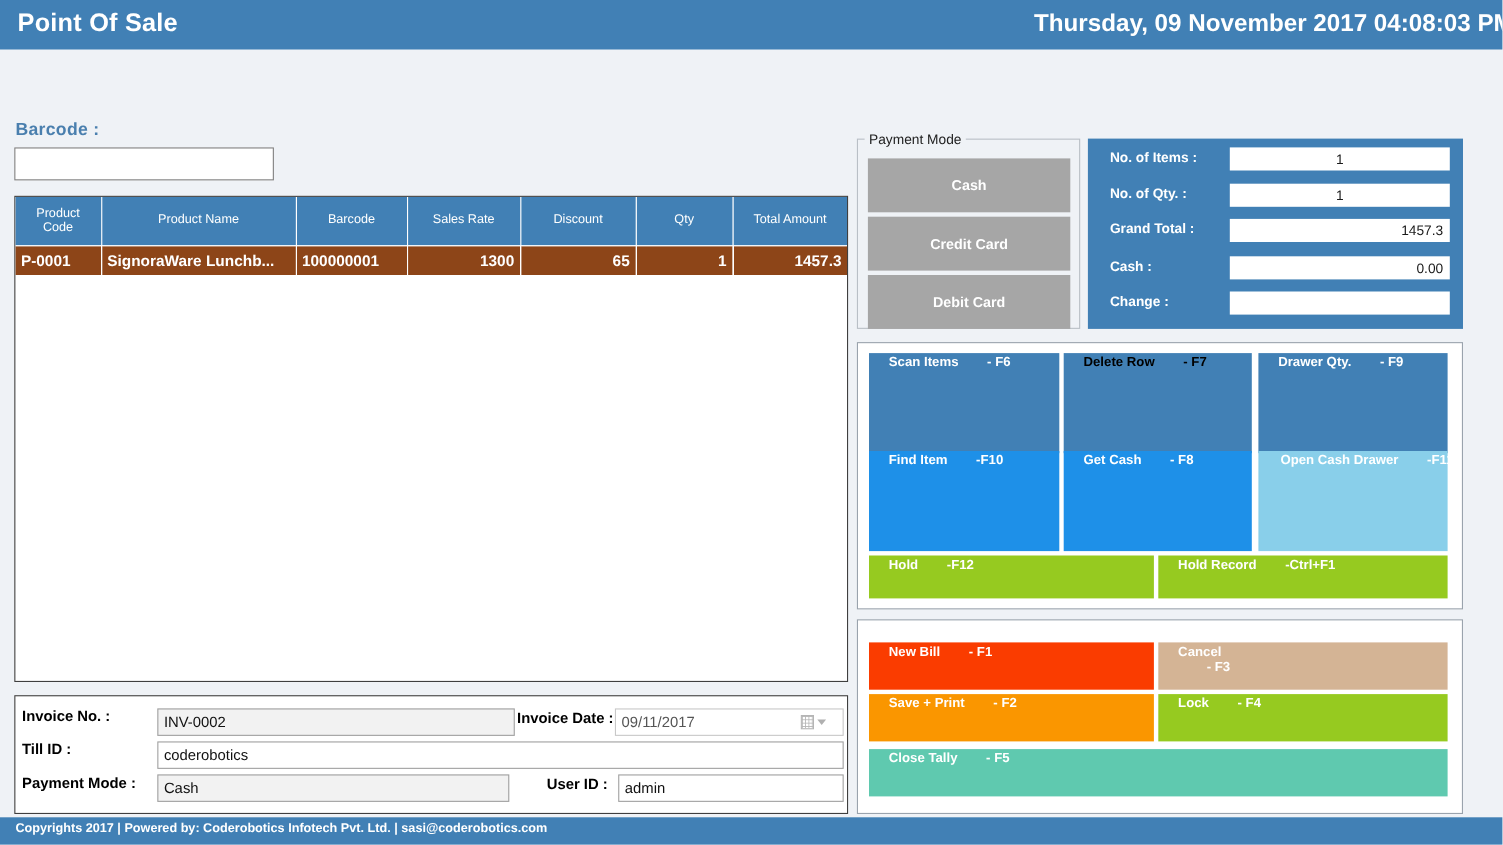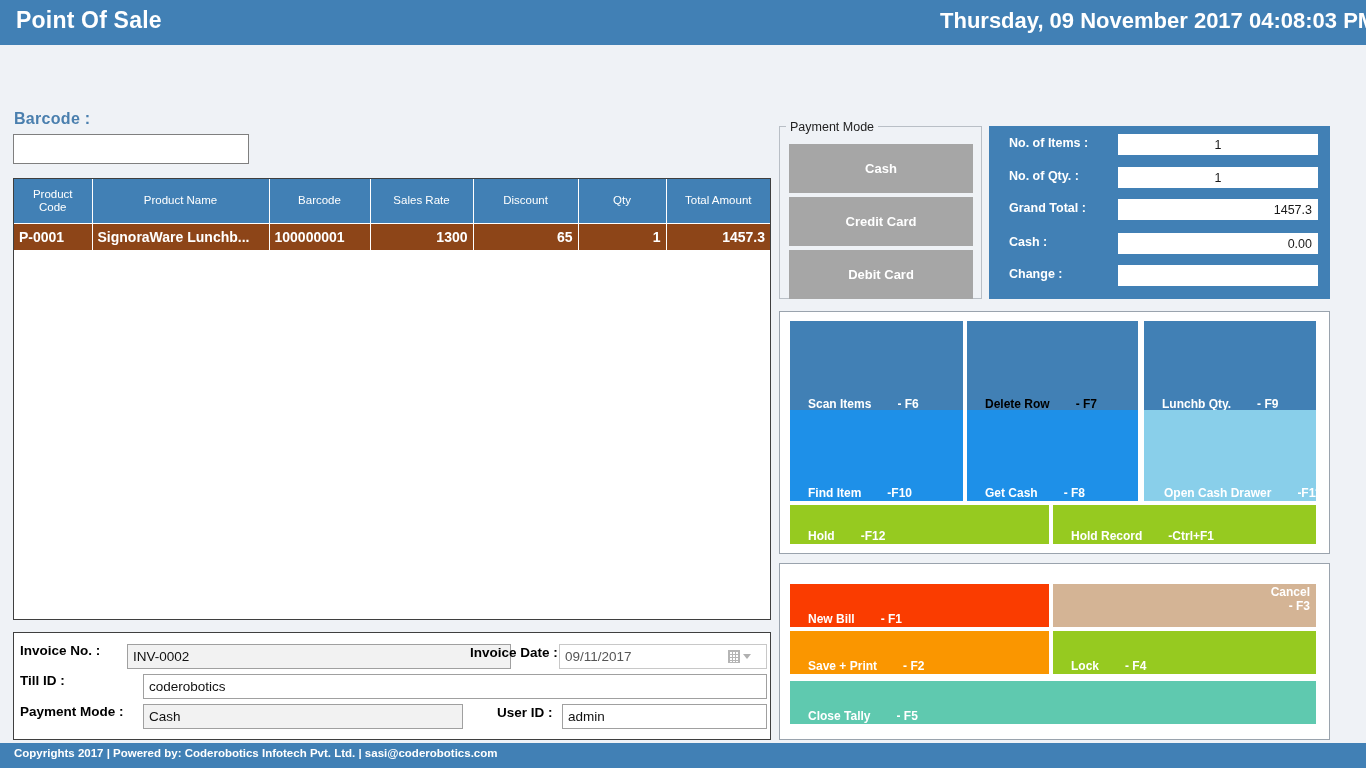--- a/index.html
+++ b/index.html
@@ -142,21 +142,21 @@
     font-size: 13.5px;
     color: #111111;
     padding: 0 5px;
     box-sizing: border-box;
     height: 25px;
     outline: none;
   }
   .fld-input.plain { background: #ffffff; }
 
   .lbl-invno   { left: 20px;  top: 643px; }
-  .inp-invno   { left: 127px; top: 644px; width: 384px; }
+  .inp-invno   { left: 143px; top: 644px; width: 325px; }
   .lbl-invdate { left: 470px; top: 645px; }
   .inp-invdate-wrap {
     position: absolute;
     left: 559px; top: 644px;
     width: 208px; height: 25px;
     border: 1px solid #c8c8c8;
     background: #ffffff;
     box-sizing: border-box;
   }
   .inp-invdate {
@@ -298,21 +298,21 @@
     position: absolute;
     border: none;
     font-family: "Liberation Sans", sans-serif;
     font-size: 12px;
     font-weight: bold;
     color: #ffffff;
     text-align: left;
     cursor: pointer;
     box-sizing: border-box;
     display: flex;
-    align-items: flex-end;
+    align-items: flex-start;
     padding-left: 18px;
     white-space: nowrap;
   }
   .bigbtn .key {
     margin-left: 26px;
     font-weight: bold;
   }
   .bigbtn.dark-text { color: #000000; }
 
   
@@ -443,21 +443,21 @@
 
 <button class="bigbtn fn-r0 fn-c0" style="background:#4180b5;">
   <span>Scan Items</span>
   <span class="key">- F6</span>
 </button>
 <button class="bigbtn fn-r0 fn-c1 dark-text" style="background:#4180b5;">
   <span>Delete Row</span>
   <span class="key">- F7</span>
 </button>
 <button class="bigbtn fn-r0 fn-c2" style="background:#4180b5;">
-  <span>Lunchb Qty.</span>
+  <span>Drawer Qty.</span>
   <span class="key">- F9</span>
 </button>
 
 <button class="bigbtn fn-r1 fn-c0" style="background:#1e90e8;">
   <span>Find Item</span>
   <span class="key">-F10</span>
 </button>
 <button class="bigbtn fn-r1 fn-c1" style="background:#1e90e8;">
   <span>Get Cash</span>
   <span class="key">- F8</span>

